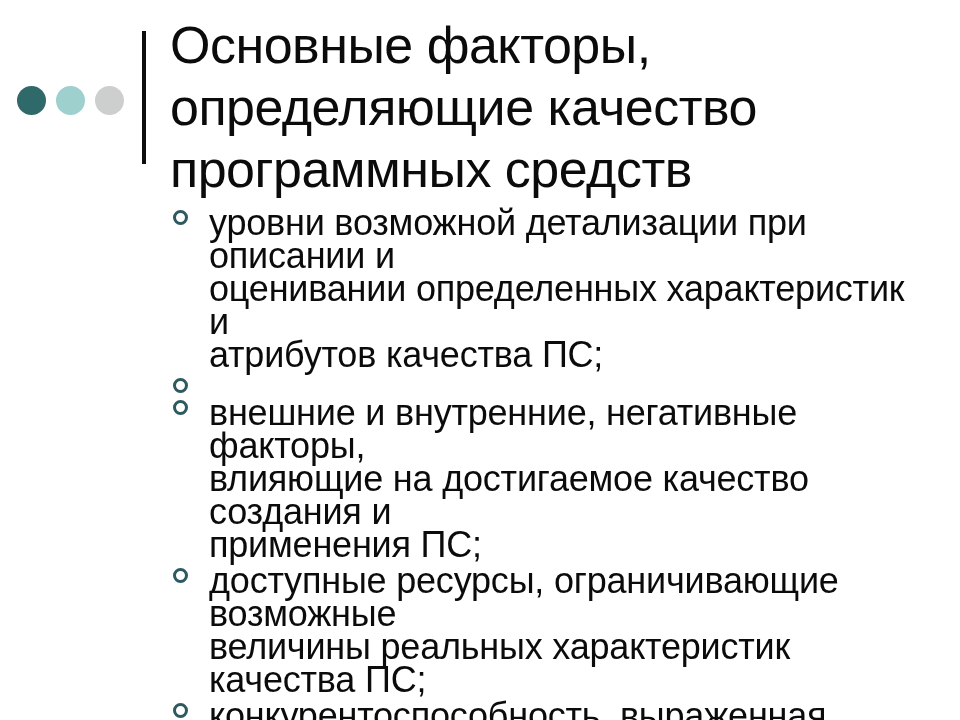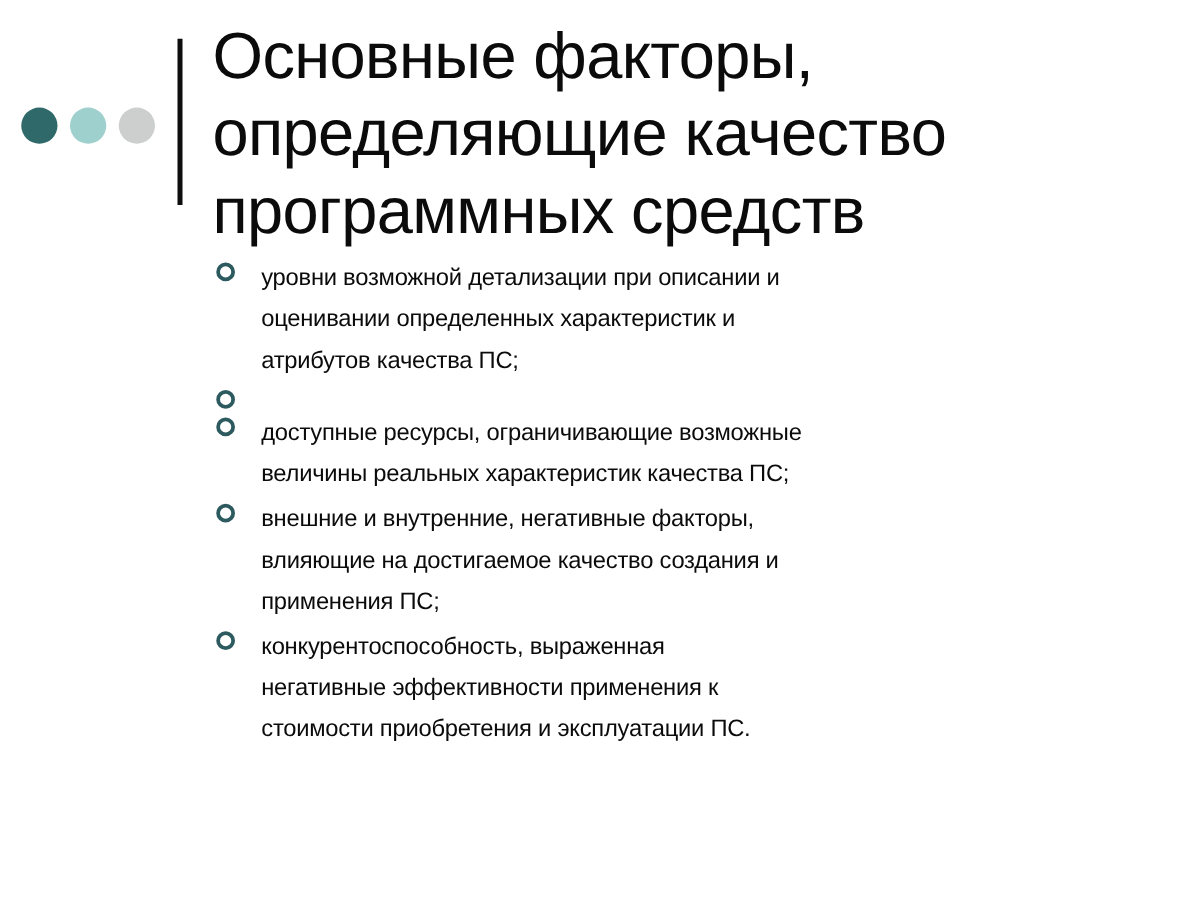--- a/index.html
+++ b/index.html
@@ -68,21 +68,21 @@
   .bullet-marker {
     flex: 0 0 auto;
     width: 9px;
     height: 9px;
     margin: 4px 21px 0 3px;
     border: 3px solid #2d5a5f;
     border-radius: 50%;
     background: transparent;
   }
   .bullet-text {
-    font-size: 19px;
+    font-size: 36px;
     line-height: 33px;
     letter-spacing: -0.2px;
     white-space: pre-line;
     color: #0b0b0b;
   }
 </style>
 </head>
 <body>
 
 <div class="slide">
@@ -102,28 +102,28 @@
       <span class="bullet-marker"></span>
       <span class="bullet-text">уровни возможной детализации при описании и
 оценивании определенных характеристик и
 атрибутов качества ПС;</span>
     </li>
     <li>
       <span class="bullet-marker"></span>
     </li>
     <li>
       <span class="bullet-marker"></span>
-      <span class="bullet-text">доступные ресурсы, ограничивающие возможные
-величины реальных характеристик качества ПС;</span>
+      <span class="bullet-text">внешние и внутренние, негативные факторы,
+влияющие на достигаемое качество создания и
+применения ПС;</span>
     </li>
     <li>
       <span class="bullet-marker"></span>
-      <span class="bullet-text">внешние и внутренние, негативные факторы,
-влияющие на достигаемое качество создания и
-применения ПС;</span>
+      <span class="bullet-text">доступные ресурсы, ограничивающие возможные
+величины реальных характеристик качества ПС;</span>
     </li>
     <li>
       <span class="bullet-marker"></span>
       <span class="bullet-text">конкурентоспособность, выраженная
 негативные эффективности применения к
 стоимости приобретения и эксплуатации ПС.</span>
     </li>
   </ul>
 
 </div>

